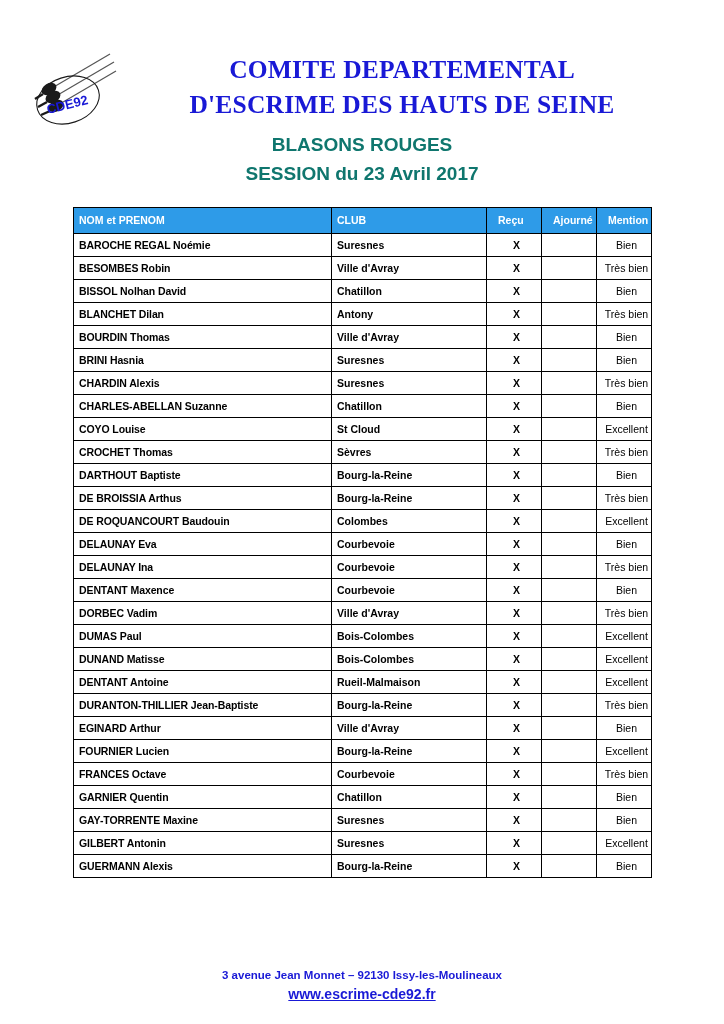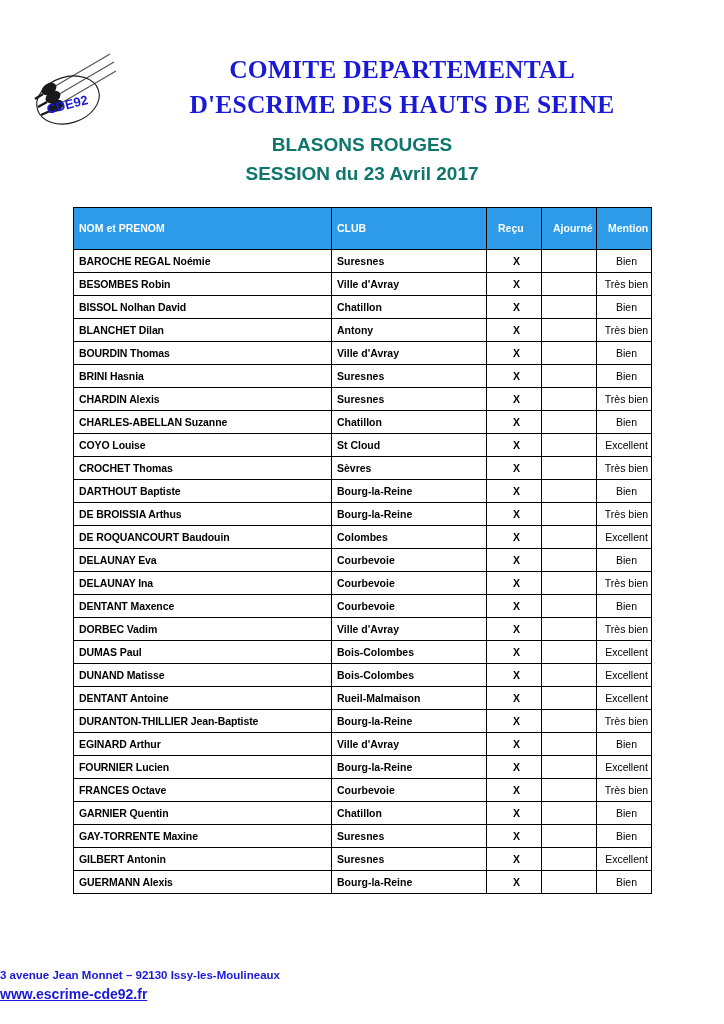--- a/index.html
+++ b/index.html
@@ -89,21 +89,21 @@
     padding: 0 0 0 5px;
     box-sizing: border-box;
     vertical-align: middle;
   }
   table.roster thead th {
     background: #2e9be8;
     color: #ffffff;
     font-weight: bold;
     font-size: 10.5px;
     text-align: left;
-    height: 42px;
+    height: 26px;
   }
   thead th.c-recu, thead th.c-ajourne, thead th.c-mention {
     text-align: center;
     padding-left: 11px;
   }
   col.c-nom    { width: 258px; }
   col.c-club   { width: 155px; }
   col.c-recu   { width: 55px; }
   col.c-ajour  { width: 55px; }
   col.c-ment   { width: 55px; }
@@ -128,20 +128,21 @@
     padding-left: 0;
     font-size: 10.5px;
   }
 
   
   .footer {
     position: absolute;
     left: 0;
     right: 0;
     bottom: 22px;
+    text-align: center;
   }
   .footer-addr {
     font-size: 11.5px;
     font-weight: bold;
     color: #1919d6;
     line-height: 1.7;
   }
   .footer-url {
     font-size: 14px;
     font-weight: bold;

